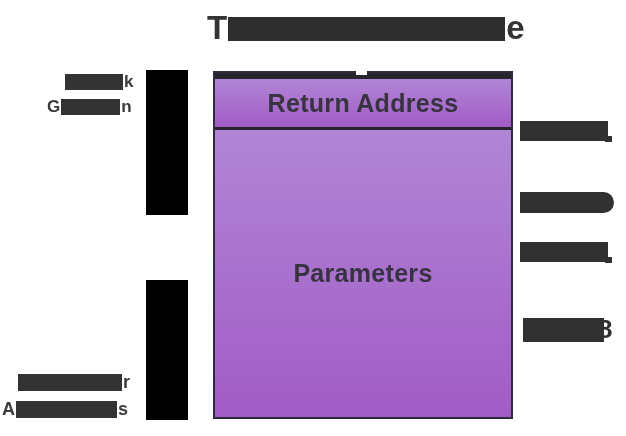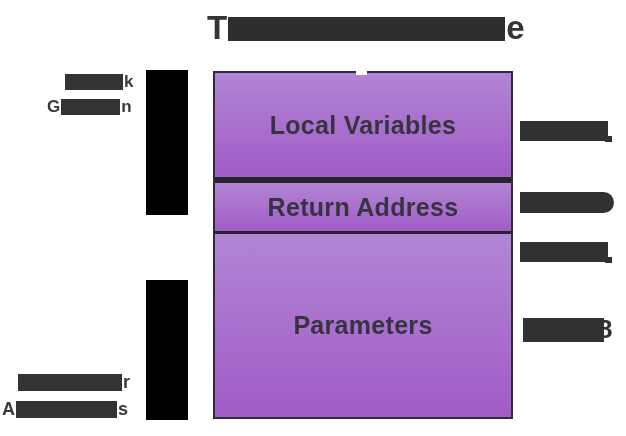--- a/index.html
+++ b/index.html
@@ -74,23 +74,20 @@
     <span class="ha-bar1"></span>
     <span>r</span>
   </div>
   <div class="abs frag-row ha" style="left:2px;top:399px;">
     <span>A</span>
     <span class="ha-bar2"></span>
     <span>s</span>
   </div>
 
   <div class="abs frame-box">
-    <div class="section sec-lv">
-      <span>Local Variables</span>
-    </div>
     <div class="divider"></div>
     <div class="divider"></div>
     <div class="section sec-ra">
       <span>Return Address</span>
     </div>
     <div class="divider"></div>
     <div class="section sec-par">
       <span>Parameters</span>
     </div>
   </div>

